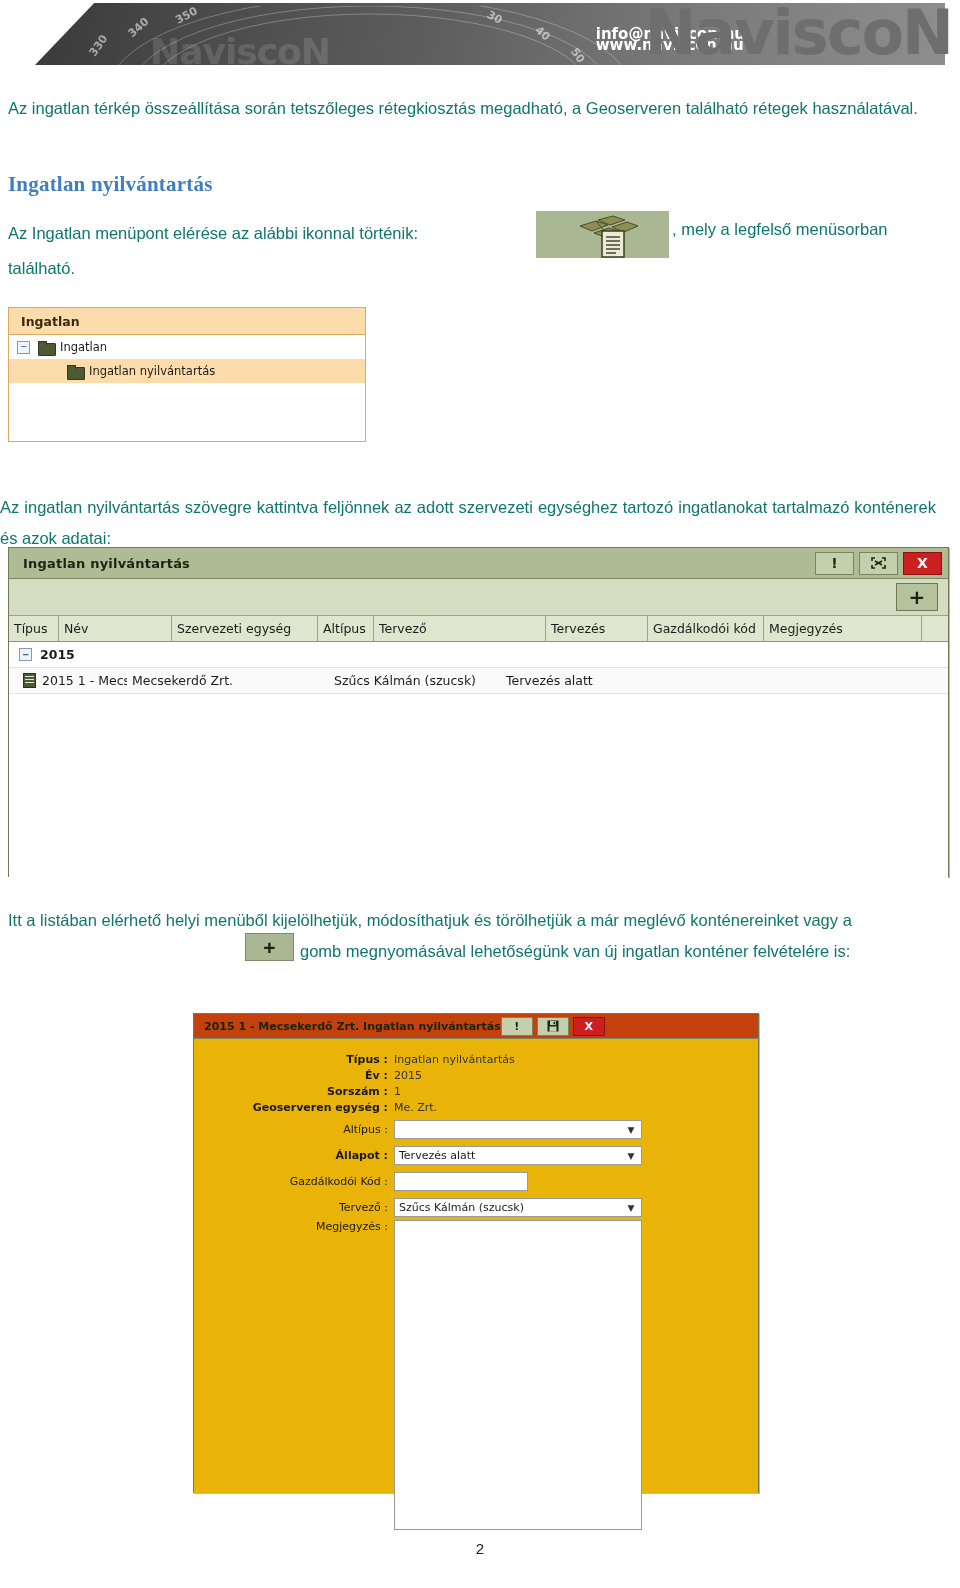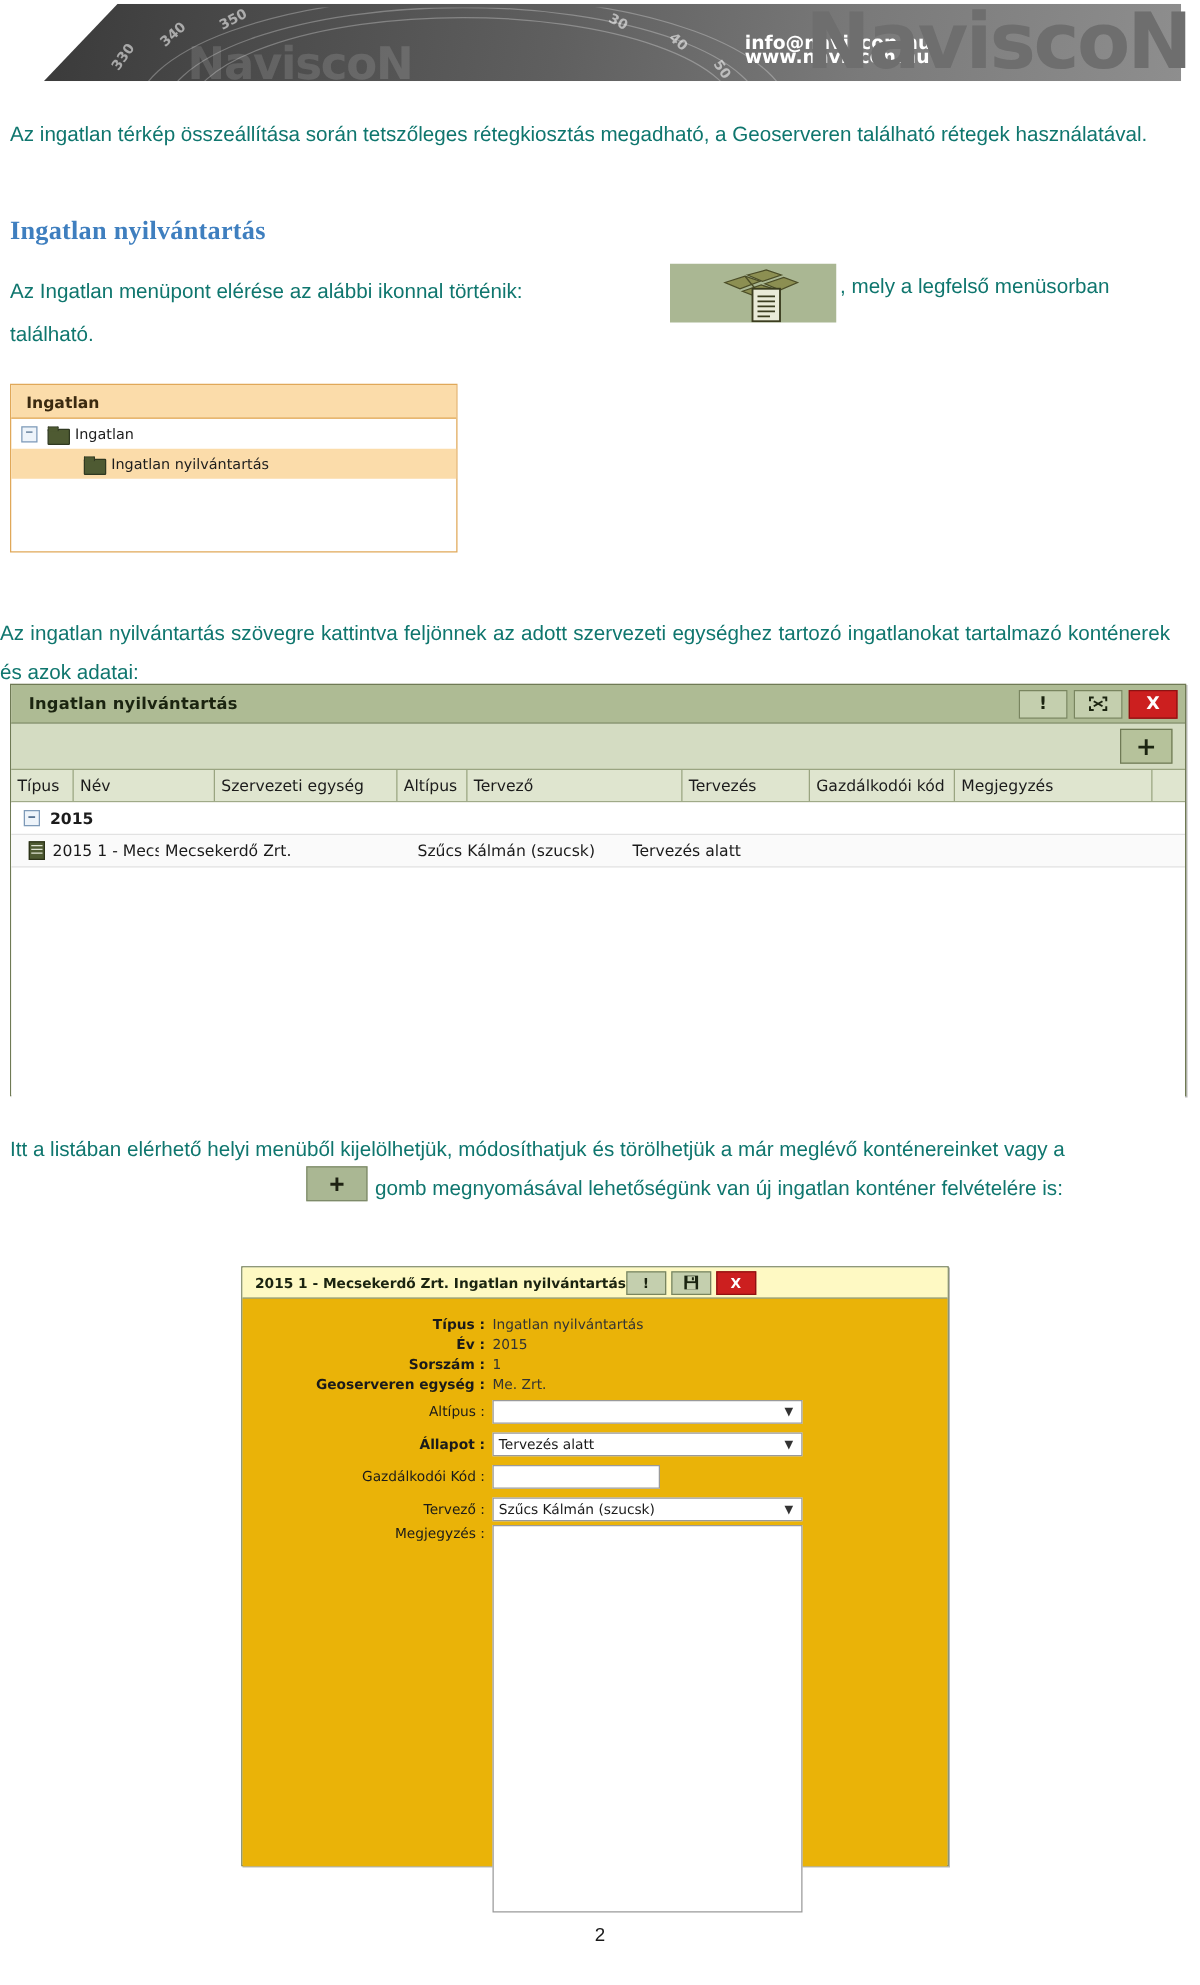--- a/index.html
+++ b/index.html
@@ -190,21 +190,21 @@
     content:"";position:absolute;inset:0;background:#4e5a32;border:1px solid #2c3318;
   }
   .doc-icon:after{
     content:"";position:absolute;left:2px;top:3px;right:2px;height:1px;
     background:#dfe3d3;box-shadow:0 3px 0 #dfe3d3,0 6px 0 #dfe3d3;
   }
 
   
   .win-dlg{ left:193px; top:1013px; width:566px; height:480px; background:#eef2e2;}
   .dlg-title{
-    height:24px;background:#fef9c3;border-bottom:1px solid #7a8763;
+    height:24px;background:#c2410c;border-bottom:1px solid #7a8763;
     display:flex;align-items:center;padding-left:10px;
     font-family:"DejaVu Sans", sans-serif;
     font-size:11px;font-weight:bold;color:#1b2410;
   }
   .dlg-title .tbtn{width:30px;height:17px;font-size:11px;margin-right:4px;}
   .dlg-body{padding:14px 0 0 0;background:#eab308;height:454px;box-sizing:border-box;}
   .frow{display:flex;align-items:center;margin-bottom:3px;font-family:"DejaVu Sans", sans-serif;font-size:11px;}
   .flabel{width:200px;text-align:right;padding-right:6px;color:#1a1a1a;box-sizing:border-box;white-space:nowrap;}
   .flabel.b{font-weight:bold;}
   .fstatic{color:#333;}

